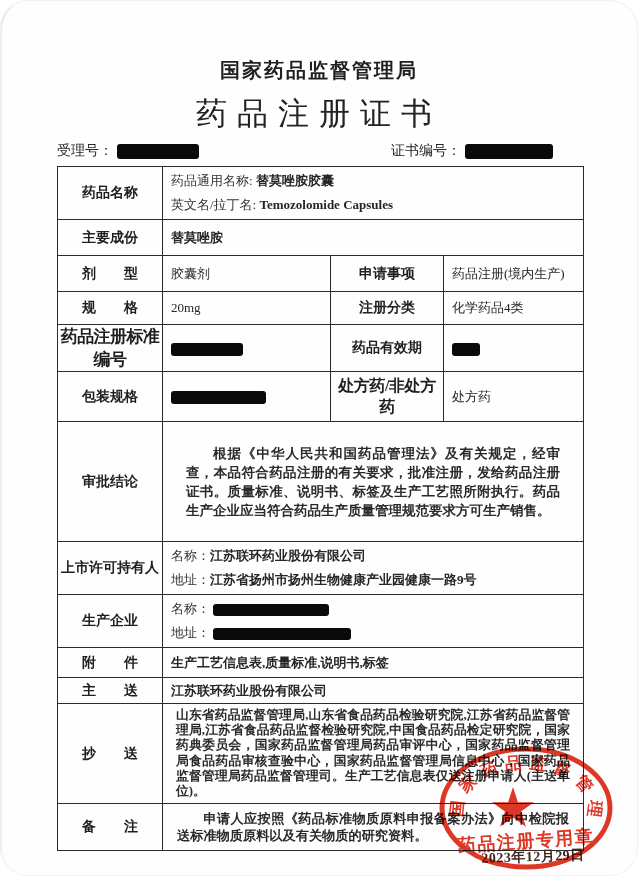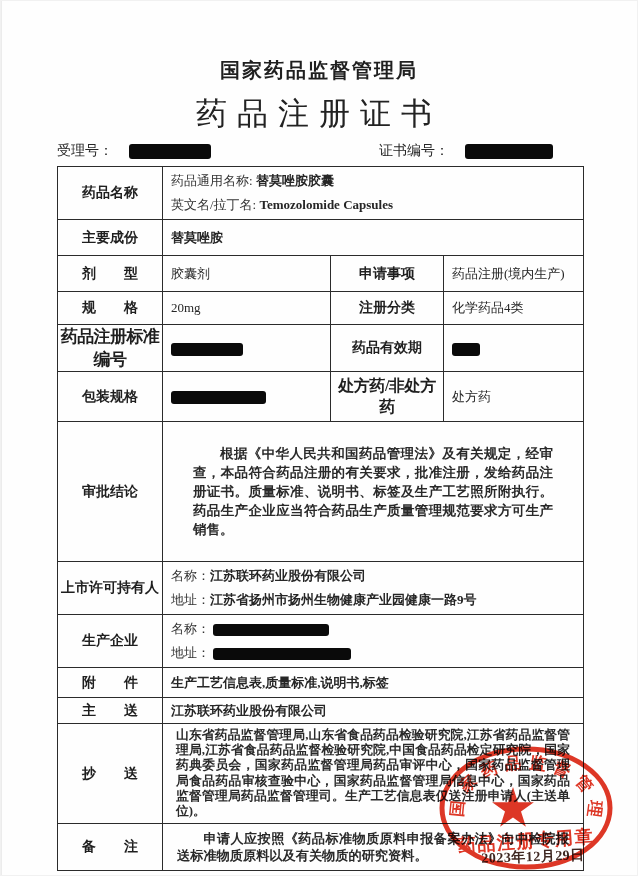--- a/index.html
+++ b/index.html
@@ -1,36 +1,37 @@
 <!DOCTYPE html>
 <html><head>
 <meta charset="utf-8">
 <style>
   html,body{margin:0;padding:0;background:#ffffff;}
   .page{
     position:relative;width:638px;height:876px;background:#fefefe;
     font-family:"Liberation Serif","DejaVu Serif",serif;color:#262626;
     overflow:hidden;
     box-shadow:inset 0 0 0 1px #f1f1f1, inset 10px 4px 0 -8px #ececec;
+    border-radius:28px;
   }
   .authority{
     position:absolute;top:57px;left:0;width:100%;text-align:center;
     font-family:"Liberation Sans","DejaVu Sans",sans-serif;
     font-size:20px;font-weight:bold;letter-spacing:2px;color:#1f1f1f;
   }
   .doc-title{
     position:absolute;top:93px;left:0;width:100%;text-align:center;
     font-size:31px;letter-spacing:10px;color:#222;font-weight:500;
   }
   .meta-row{
     position:absolute;top:142px;left:57px;width:526px;
     display:flex;justify-content:space-between;align-items:center;
     font-size:14px;box-sizing:border-box;padding-right:30px;
   }
-  .meta-item{display:flex;align-items:center;gap:16px;}
+  .meta-item{display:flex;align-items:center;gap:4px;}
   .bar{display:inline-block;background:#0a0a0a;border-radius:3px;vertical-align:middle;}
   .bar-accept{width:82px;height:15px;}
   .bar-cert{width:88px;height:15px;}
   .bar-std{width:72px;height:13px;}
   .bar-validity{width:28px;height:13px;}
   .bar-package{width:95px;height:13px;}
   .bar-mfr-name{width:116px;height:12px;}
   .bar-mfr-addr{width:138px;height:12px;}
 
   table.cert-table{
@@ -47,21 +48,21 @@
   .val{font-size:13px;padding:2px 8px;}
   .b{font-weight:bold;}
   .pre{font-weight:normal;color:#333;}
   .two-line div{line-height:24px;}
   .r1{height:51px}.r2{height:36px}.r3{height:36px}.r4{height:33px}
   .r5{height:32px}.r6{height:50px}.r7{height:120px}.r8{height:52px}
   .r9{height:51px}.r10{height:28px}.r11{height:30px}.r12{height:26px}
   .r13{height:66px}.r14{height:47px}
   .para{
     font-size:13.5px;line-height:19px;text-indent:2em;text-align:justify;
-    margin:16px;padding:4px 6px;font-weight:bold;color:#2a2a2a;
+    margin:9px;padding:4px 6px;font-weight:bold;color:#2a2a2a;
   }
   .para-cc{
     font-size:12.8px;line-height:15.2px;text-align:justify;margin:0;
     padding:2px 5px;font-weight:bold;text-indent:0;color:#2a2a2a;
   }
   .para-note{
     font-size:13.2px;line-height:17px;text-indent:2em;text-align:justify;
     margin:0;padding:2px 6px;font-weight:bold;color:#2a2a2a;
   }
   .seal-date{

